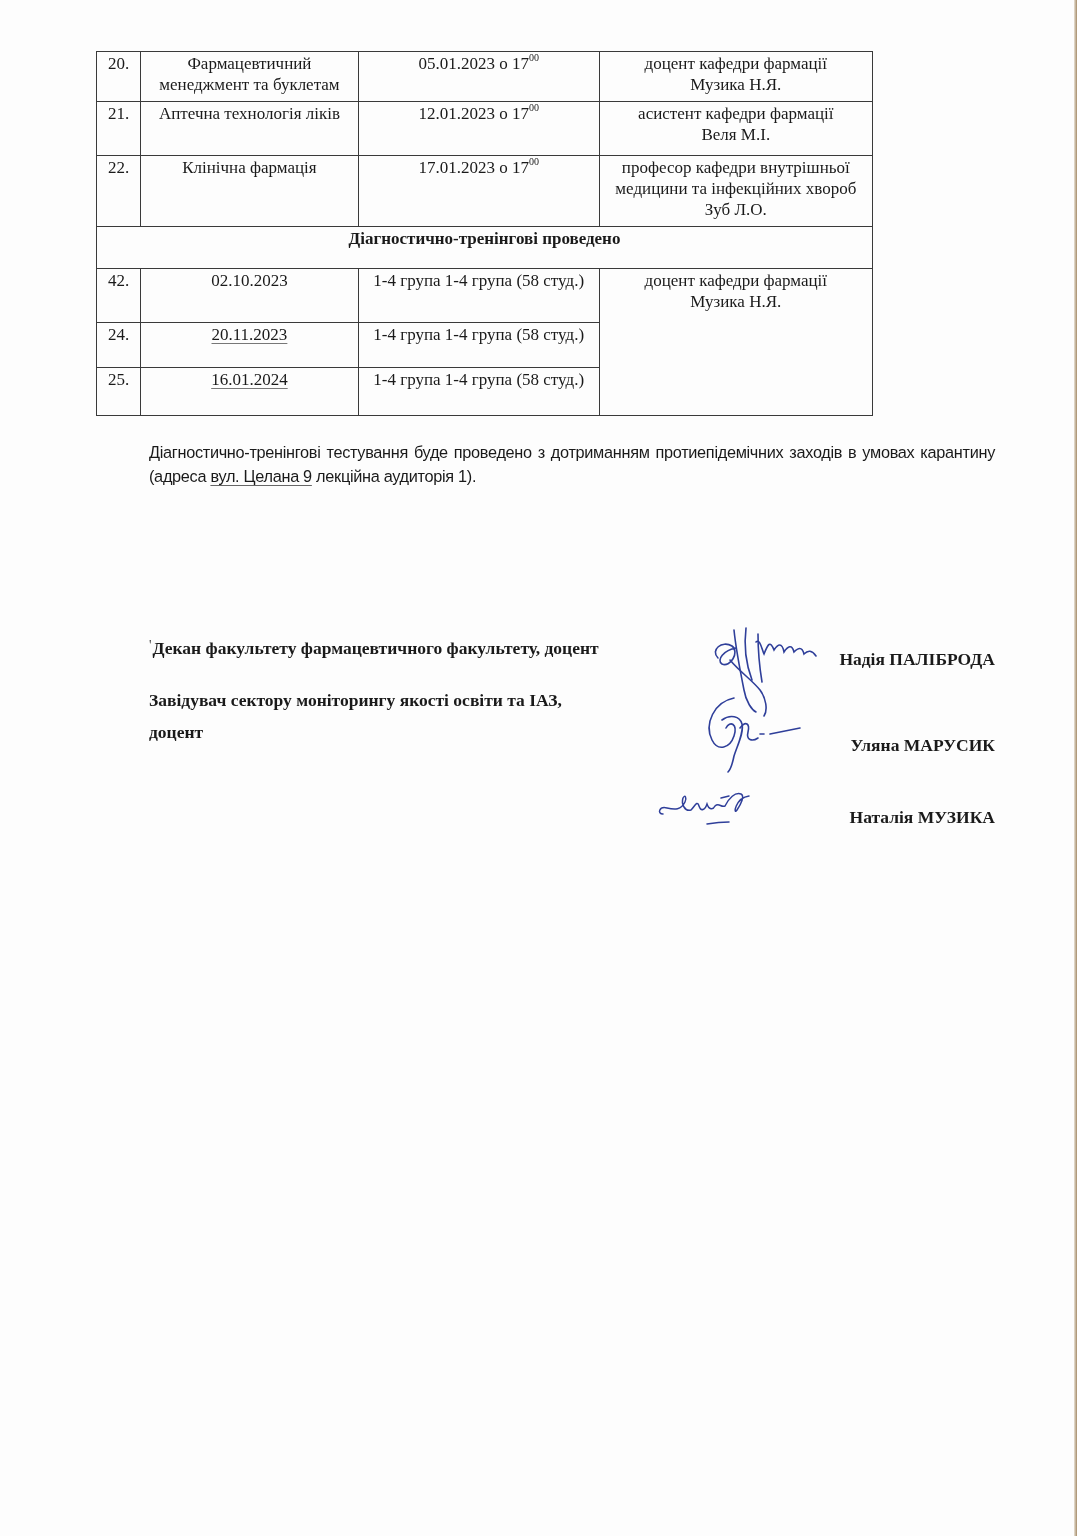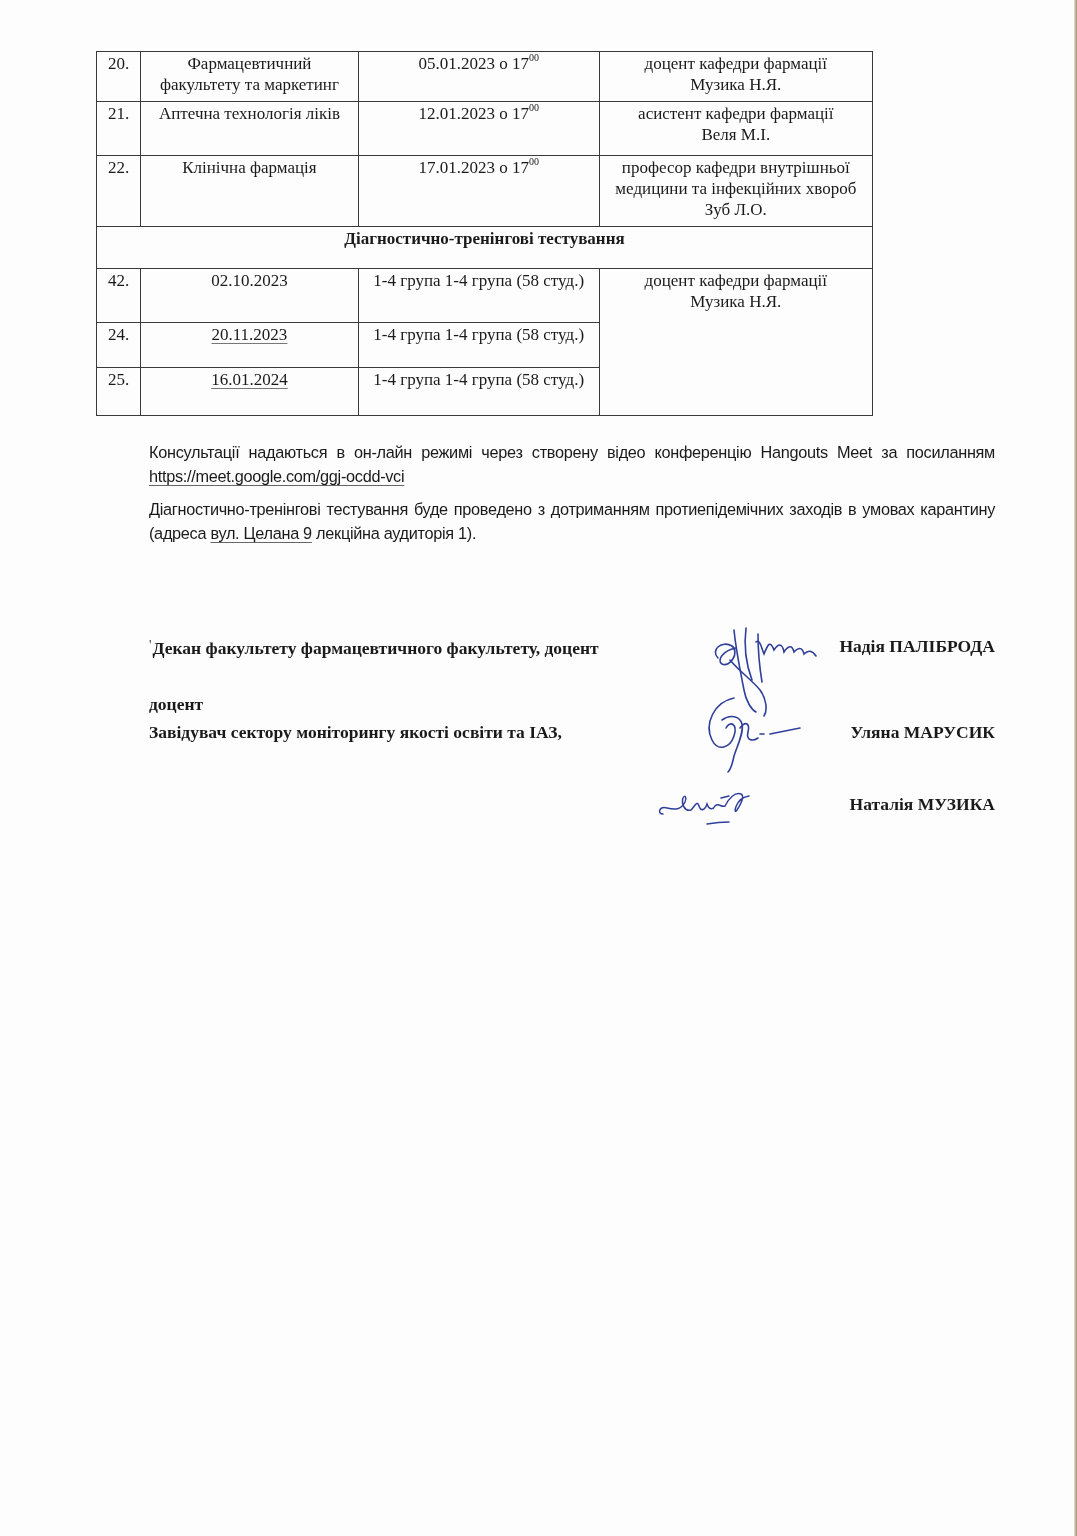--- a/index.html
+++ b/index.html
@@ -41,40 +41,40 @@
     .notes p { margin: 0 0 9px 0; }
     .notes .link { text-decoration: underline; text-decoration-color: #666; text-underline-offset: 3px; }
 
     .sigs {
       position: absolute; left: 149px; top: 632px; width: 846px;
       font-family: "Liberation Serif", serif;
       font-weight: bold; font-size: 17.5px; line-height: 28px;
     }
     .sig-row { position: absolute; left: 0; width: 846px; }
     .sig-title { position: absolute; left: 0; }
-    .sig-name { position: absolute; right: 0; white-space: nowrap; }
+    .sig-name { position: absolute; right: 0; white-space: nowrap; margin-top: 13px; }
     .tick { font-weight: normal; font-size: 14px; vertical-align: 4px; margin-right: 1px; color: #444; }
     svg.sig { position: absolute; overflow: visible; }
   </style>
 </head>
 <body>
 
 <div class="right-edge"></div>
 
 <table class="sched">
   <colgroup>
     <col style="width:49px">
     <col style="width:247px">
     <col style="width:295px">
     <col style="width:334px">
   </colgroup>
   <tbody>
       <tr style="height:50px">
     <td class="num">20.</td>
-    <td>Фармацевтичний факультету та маркетинг</td>
+    <td>Фармацевтичний менеджмент та буклетам</td>
     <td><span>05.01.2023 о 17</span><span class="sup">00</span></td>
     <td>
           <div>доцент кафедри фармації</div>
           <div>Музика Н.Я.</div>
         </td>
   </tr>
   <tr style="height:54px">
     <td class="num">21.</td>
     <td>Аптечна технологія ліків</td>
     <td><span>12.01.2023 о 17</span><span class="sup">00</span></td>
@@ -86,21 +86,21 @@
   <tr style="height:71px">
     <td class="num">22.</td>
     <td>Клінічна фармація</td>
     <td><span>17.01.2023 о 17</span><span class="sup">00</span></td>
     <td>
           <div>професор кафедри внутрішньої медицини та інфекційних хвороб</div>
           <div>Зуб Л.О.</div>
         </td>
   </tr>
   <tr style="height:42px">
-    <td colspan="4" class="section">Діагностично-тренінгові тестування</td>
+    <td colspan="4" class="section">Діагностично-тренінгові проведено</td>
   </tr>
   <tr style="height:54px">
     <td class="num">42.</td>
     <td>02.10.2023</td>
     <td>1-4 група 1-4 група (58 студ.)</td>
     <td rowspan="3" class="merged">
           <div>доцент кафедри фармації</div>
           <div>Музика Н.Я.</div>
         </td>
   </tr>
@@ -111,33 +111,32 @@
   </tr>
   <tr style="height:48px">
     <td class="num">25.</td>
     <td><span class="ul">16.01.2024</span></td>
     <td>1-4 група 1-4 група (58 студ.)</td>
   </tr>
 </tbody>
   </table>
 
 <div class="notes">
-  <p><span>Консультації надаються в он-лайн режимі через створену відео конференцію Hangouts Meet за посиланням </span><span class="link">https://meet.google.com/ggj-ocdd-vci</span></p>
   <p><span>Діагностично-тренінгові тестування буде проведено з дотриманням протиепідемічних заходів в умовах карантину (адреса </span><span class="link">вул. Целана 9</span><span> лекційна аудиторія 1).</span></p>
 </div>
 
 <div class="sigs">
   <div class="sig-row" style="top:0">
     <div class="sig-title"><span class="tick">'</span><span>Декан факультету фармацевтичного факультету, доцент</span></div>
     <div class="sig-name">Надія ПАЛІБРОДА</div>
   </div>
   <div class="sig-row" style="top:54px">
     <div class="sig-title">
+        <div>Завідувач сектору моніторингу якості освіти та ІАЗ,</div>
         <div style="margin-top:4px">доцент</div>
-        <div>Завідувач сектору моніторингу якості освіти та ІАЗ,</div>
       </div>
     <div class="sig-name" style="top:32px">Уляна МАРУСИК</div>
   </div>
   <div class="sig-row" style="top:130px">
     <div class="sig-title">
       </div>
     <div class="sig-name" style="top:28px">Наталія МУЗИКА</div>
   </div>
 </div>
 

